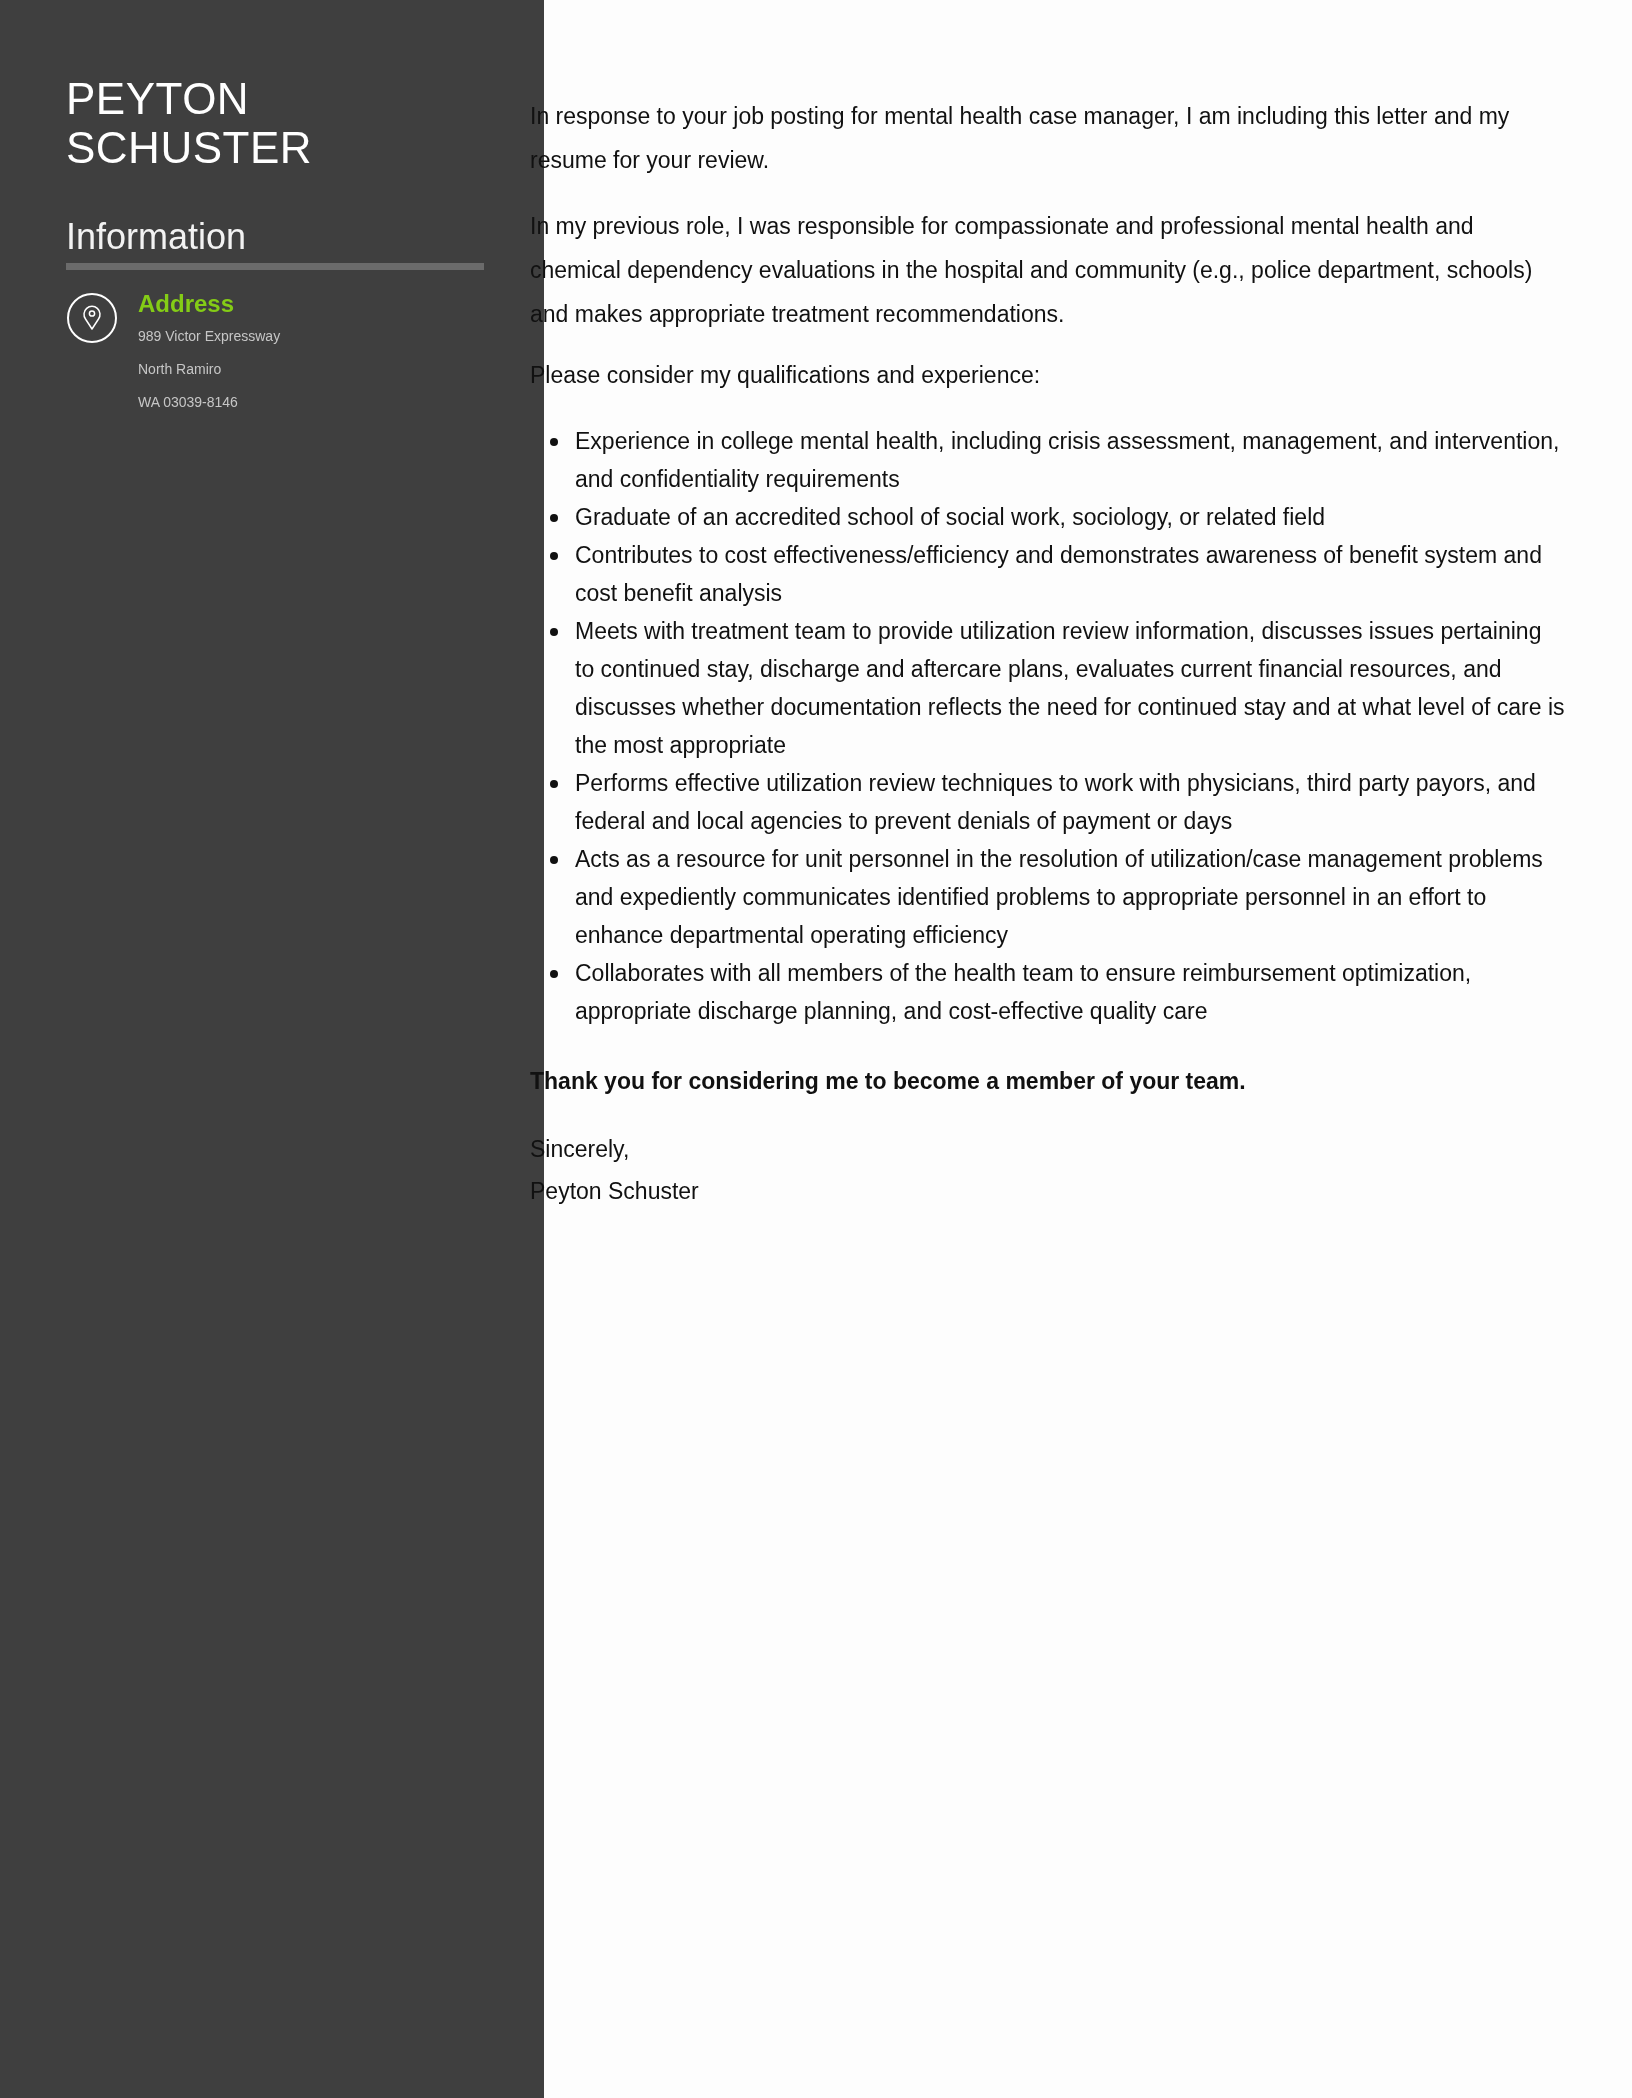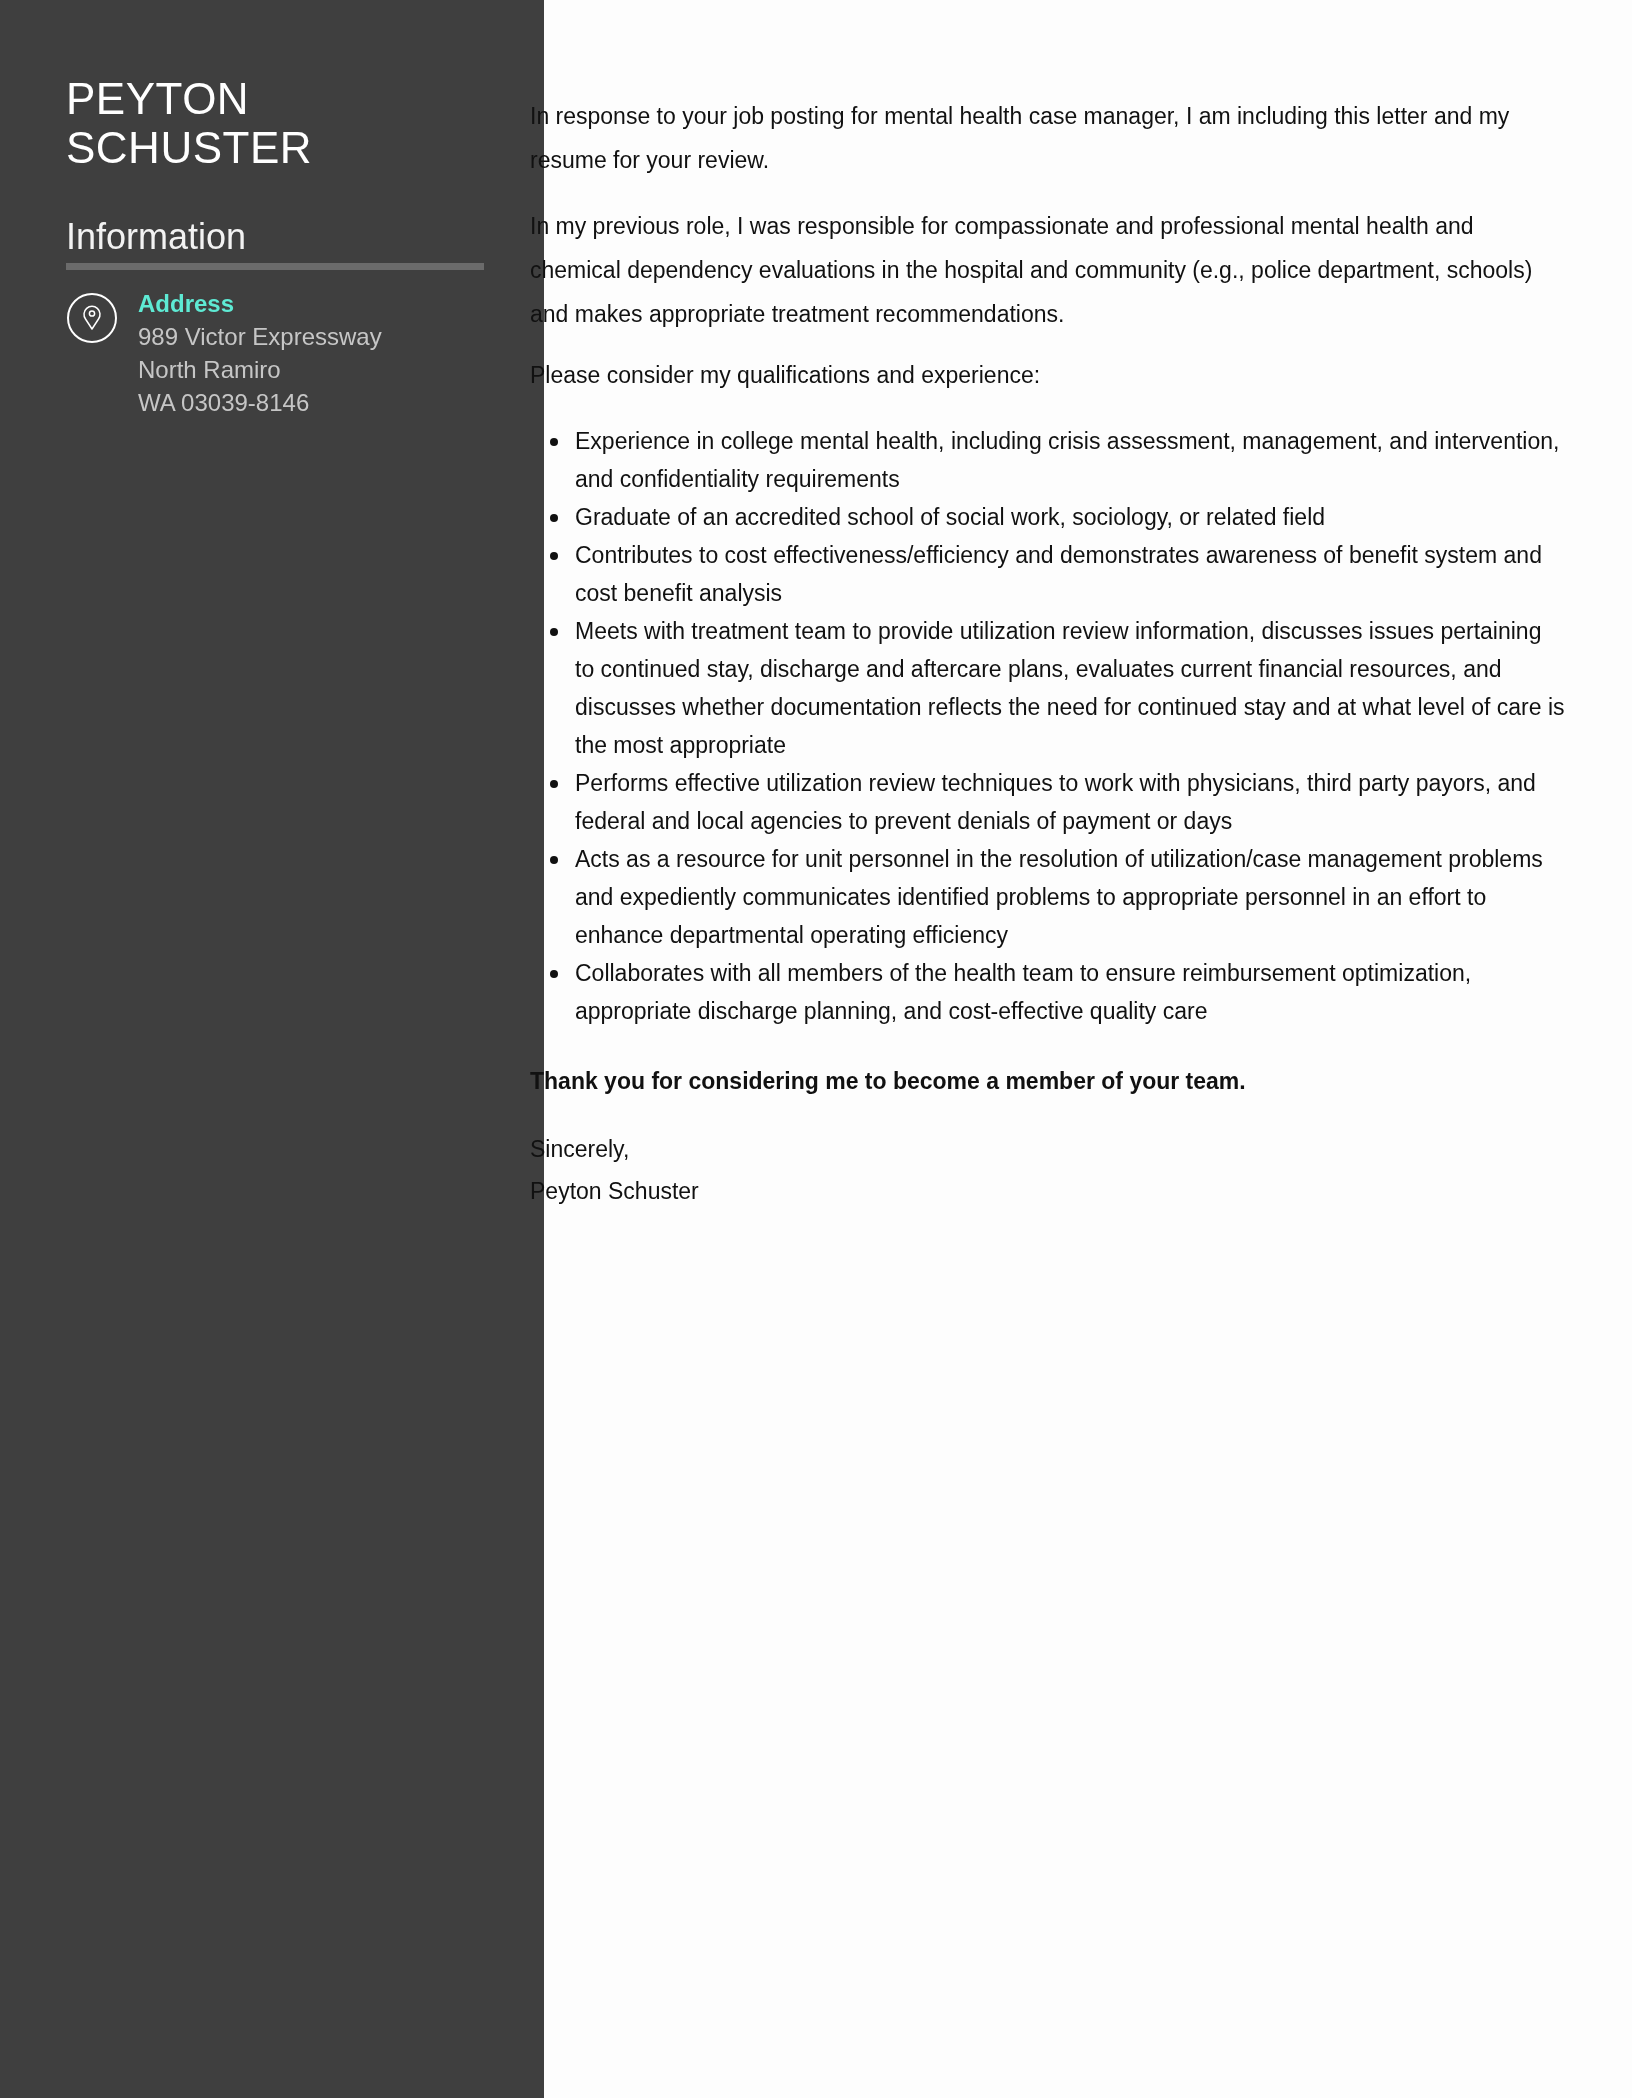--- a/index.html
+++ b/index.html
@@ -21,22 +21,22 @@
     font-size: 36px; color: #f2f2f2; font-weight: 400;
   }
   .section-rule {
     position: absolute; left: 66px; top: 263px; width: 418px; height: 7px;
     background: #6b6b6b;
   }
   .addr-icon {
     position: absolute; left: 66px; top: 292px; width: 52px; height: 52px;
   }
   .addr-block { position: absolute; left: 138px; top: 288px; }
-  .addr-label { font-size: 24px; font-weight: 700; color: #5eead4; line-height: 32px; }
-  .addr-line { font-size: 24px; color: #c6c6c6; line-height: 33px; }
+  .addr-label { font-size: 24px; font-weight: 700; color: #84cc16; line-height: 32px; }
+  .addr-line { font-size: 14px; color: #c6c6c6; line-height: 33px; }
 
   .main {
     position: absolute; left: 530px; top: 94px; width: 1036px;
     color: #111111; font-size: 23px; line-height: 44px;
   }
   .main p { margin-bottom: 22px; }
   .salutation { font-weight: 700; font-size: 23px; line-height: 34px; margin-bottom: 30px !important; }
   .intro-list { font-size: 23px; line-height: 34px; margin-bottom: 30px !important; }
   ul.quals { list-style: none; margin: 2px 0 34px 0; padding: 0; }
   ul.quals li {

